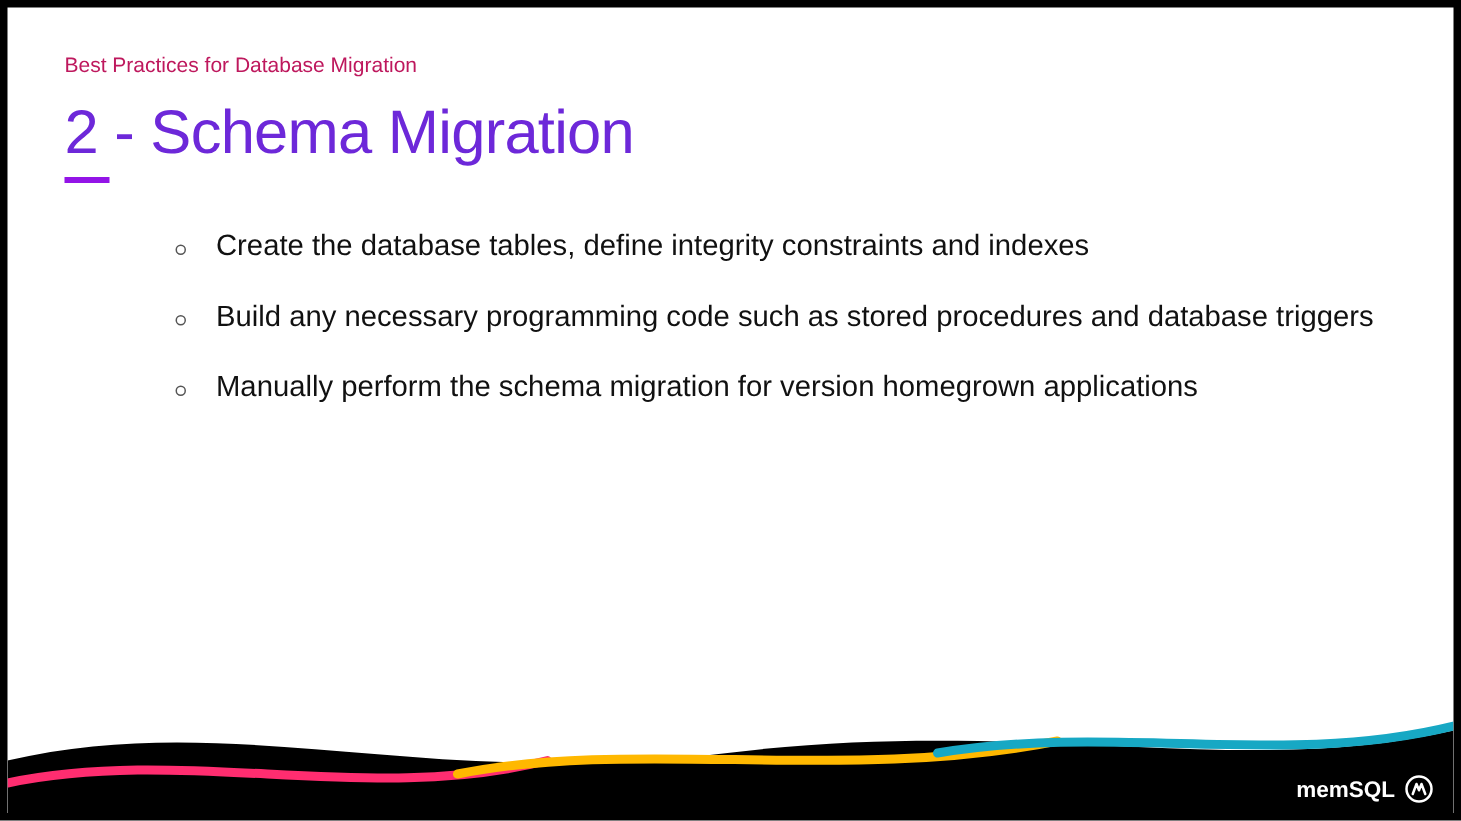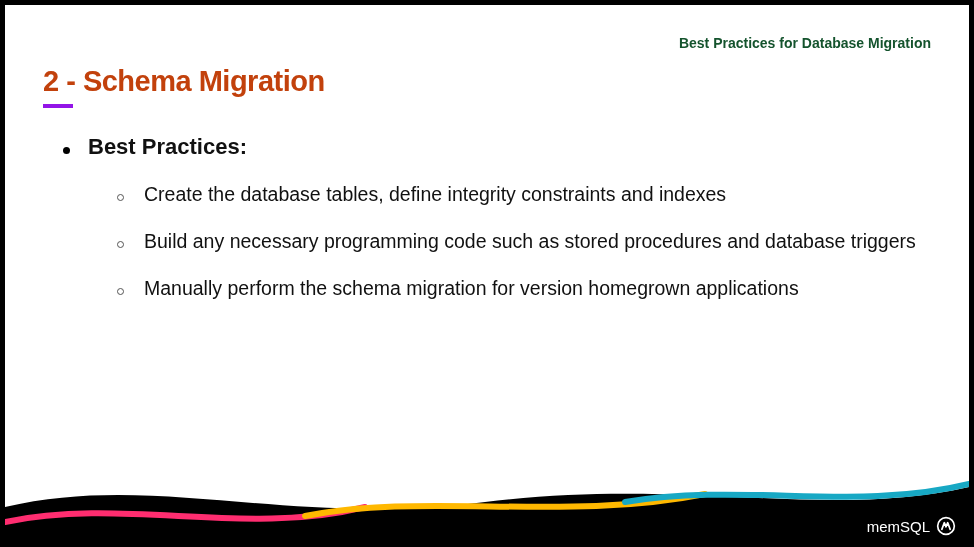--- a/index.html
+++ b/index.html
@@ -20,29 +20,28 @@
       top: 5px;
       left: 5px;
       right: 5px;
       bottom: 5px;
       background: #fff;
       padding: 30px 38px;
       overflow: hidden;
     }
     .breadcrumb {
       font-size: 14px;
-      font-weight: 700;
-      color: #14532d;
+      font-weight: 400;
+      color: #be185d;
       margin-bottom: 14px;
-      text-align: right;
     }
     .title {
-      font-size: 29px;
-      font-weight: 700;
-      color: #c2410c;
+      font-size: 41px;
+      font-weight: 400;
+      color: #6d28d9;
       margin-bottom: 6px;
       letter-spacing: -0.5px;
     }
     .title-underline {
       width: 30px;
       height: 4px;
       background: #9314e7;
       margin-bottom: 26px;
     }
     .content {
@@ -95,43 +94,39 @@
       right: 0;
       height: 90px;
       pointer-events: none;
     }
     .footer-logo {
       position: absolute;
       bottom: 11px;
       right: 18px;
       color: #fff;
       font-size: 15px;
-      font-weight: 400;
+      font-weight: 700;
       display: flex;
       align-items: center;
       gap: 6px;
     }
     .logo-icon {
       display: inline-flex;
       align-items: center;
     }
   </style>
 </head>
 <body>
 
 <div class="slide">
   <div class="breadcrumb">Best Practices for Database Migration</div>
   <h1 class="title">2 - Schema Migration</h1>
   <div class="title-underline"></div>
 
   <div class="content">
-    <div class="main-bullet">
-      <div class="bullet-dot"></div>
-      <div class="main-bullet-text">Best Practices:</div>
-    </div>
     <ul class="sub-list">
       <li class="sub-item">
         <span class="sub-circle"></span>
         <span>Create the database tables, define integrity constraints and indexes</span>
       </li>
       <li class="sub-item">
         <span class="sub-circle"></span>
         <span>Build any necessary programming code such as stored procedures and database triggers</span>
       </li>
       <li class="sub-item">

